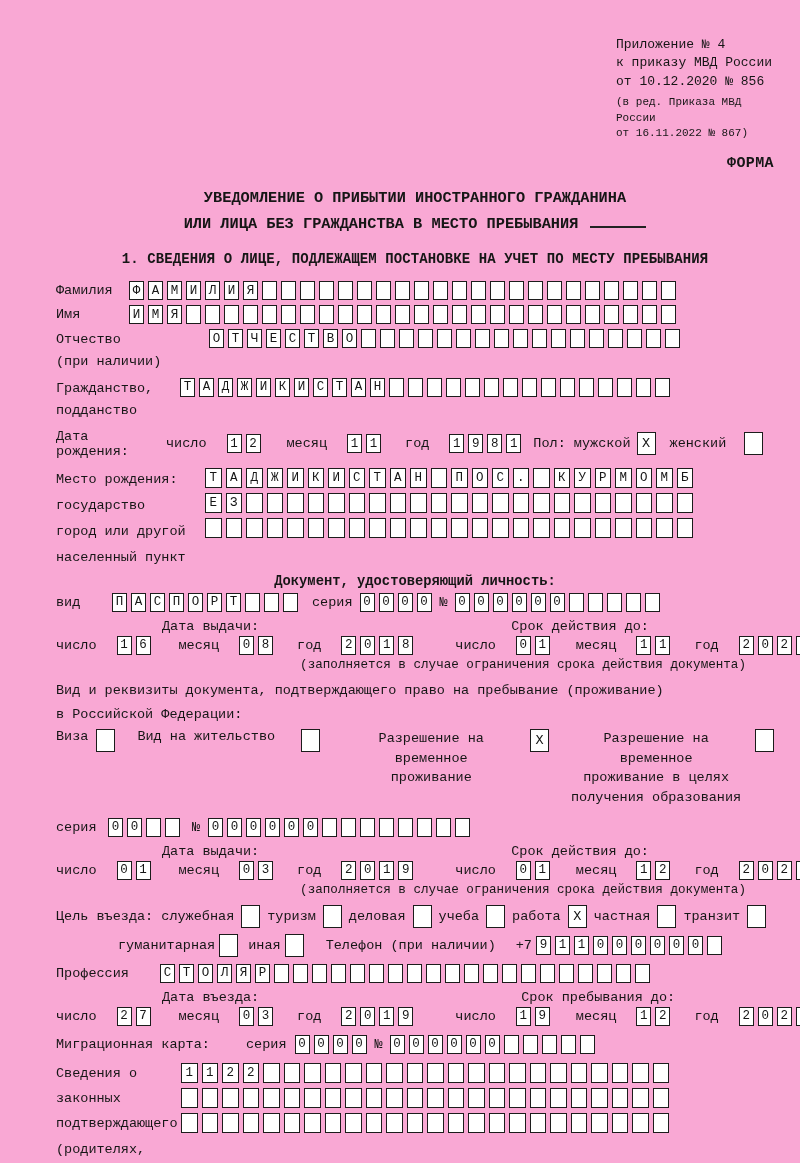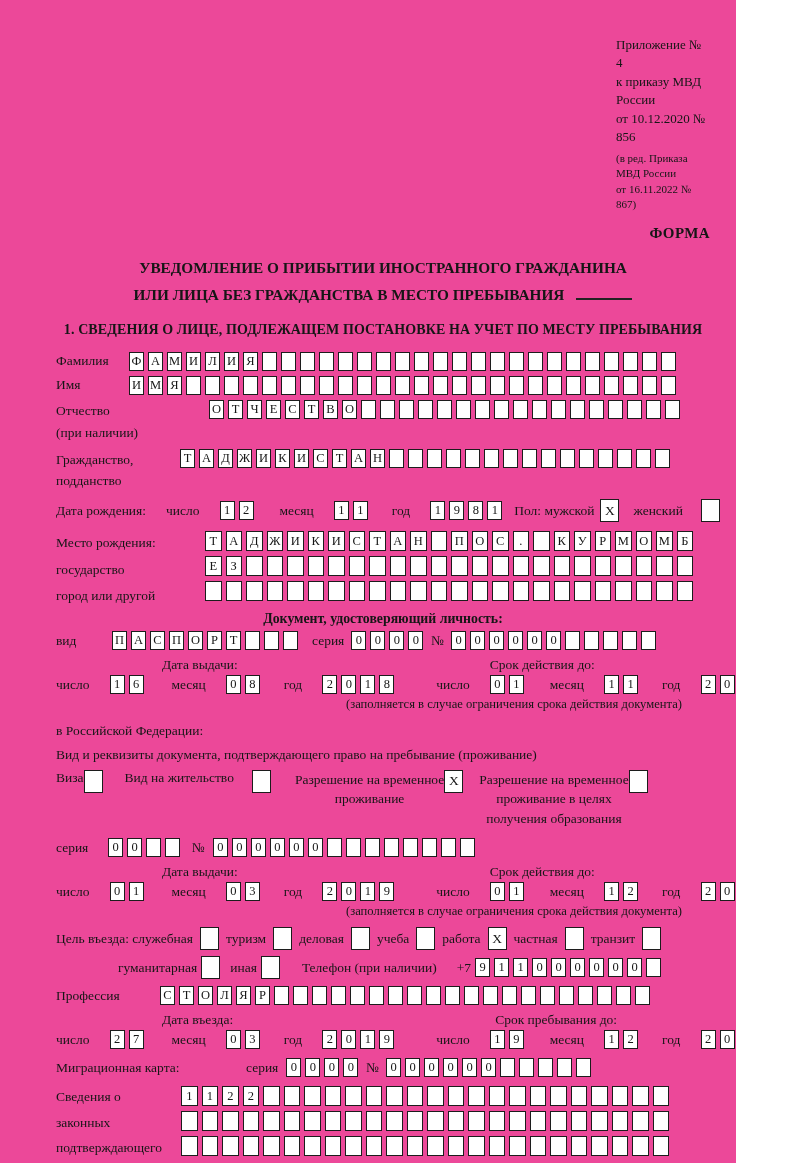--- a/index.html
+++ b/index.html
@@ -1,20 +1,20 @@
 <!DOCTYPE html>
 <html><head>
 <meta charset="utf-8">
 <style>
   * { box-sizing: border-box; }
   html,body { margin:0; padding:0; background:#ffffff; }
   .page {
-    width:736px; height:1163px; overflow:hidden; background:#ec4899;
+    width:800px; height:1163px; overflow:hidden; background:#f9a8d4;
     padding:36px 26px 10px 56px;
-    font-family:Liberation Serif, serif;
+    font-family:Liberation Mono, monospace;
     color:#161616; font-size:13.5px; position:relative;
   }
   
   .hdr { margin-left:560px; line-height:1.42; font-size:13px; }
   .hdr-sub { margin-top:4px; font-size:11px; line-height:1.4; }
   .forma { text-align:right; font-weight:bold; font-size:15px; margin-top:13px; letter-spacing:.4px; }
   
   .title { text-align:center; font-weight:bold; font-size:15.3px; margin-top:13px; line-height:1.75; }
   .uline { display:inline-block; width:56px; border-bottom:2px solid #222; margin-left:12px; height:1em; vertical-align:baseline; }
   .sect { text-align:center; font-weight:bold; font-size:14px; margin-top:13px; letter-spacing:.1px; }
@@ -35,21 +35,21 @@
     display:inline-flex; align-items:center; justify-content:center;
     font-size:13.5px; background:#fff;
   }
   .stack { display:flex; flex-direction:column; gap:5px; }
   .grp { display:flex; align-items:center; gap:18px; flex-shrink:0; }
   .grp .lbl { margin-right:2px; }
   .center-b { text-align:center; font-weight:bold; font-size:13.8px; margin-top:7px; }
   .dhead { margin-top:7px; margin-bottom:2px; }
   .note { font-size:12.6px; text-align:right; padding-right:28px; margin-top:3px; }
   .optlines { text-align:center; line-height:1.45; }
-  .opt { display:flex; align-items:flex-start; gap:0; }
+  .opt { display:flex; align-items:flex-start; gap:8px; }
   .bottom-note { font-size:12.6px; margin-top:12px; margin-left:45px; }
   .w73 { width:73px; } .w104 { width:104px; } .w124 { width:124px; }
   .w149 { width:149px; } .w153 { width:153px; } .w125 { width:125px; }
 </style>
 </head>
 <body>
 
 <div class="page">
 
   <div class="hdr">
@@ -236,20 +236,21 @@
     <span class="cb" style="margin-left:6px;">X</span>
     <span class="lbl" style="margin-left:14px;">женский</span>
     <span class="cb" style="margin-left:18px;"></span>
   </div>
 
   <div class="row top" style="margin-top:8px;">
     <div class="lblcol w149" style="line-height:1.95;">
       <div>Место рождения:</div>
       <div>государство</div>
       <div>город или другой</div>
+      <div>населенный пункт</div>
     </div>
     <div class="stack" style="padding-top:1px;">
       <span class="boxes lg">
           <span class="box">Т</span>
           <span class="box">А</span>
           <span class="box">Д</span>
           <span class="box">Ж</span>
           <span class="box">И</span>
           <span class="box">К</span>
           <span class="box">И</span>
@@ -405,22 +406,22 @@
           <span class="box">2</span>
           <span class="box">0</span>
           <span class="box">2</span>
           <span class="box">5</span>
         </span>
     </span>
   </div>
   <div class="note">(заполняется в случае ограничения срока действия документа)</div>
 
   <div style="margin-top:7px; line-height:1.8;">
+    <div>Вид и реквизиты документа, подтверждающего право на пребывание (проживание)</div>
     <div>в Российской Федерации:</div>
-    <div>Вид и реквизиты документа, подтверждающего право на пребывание (проживание)</div>
   </div>
 
   <div class="row top" style="margin-top:2px;">
     <span class="opt">
       <span class="lbl">Виза</span>
       <span class="cb"></span>
     </span>
     <span class="opt" style="margin-left:22px;">
       <span class="lbl">Вид на жительство</span>
       <span class="cb" style="margin-left:18px;"></span>

